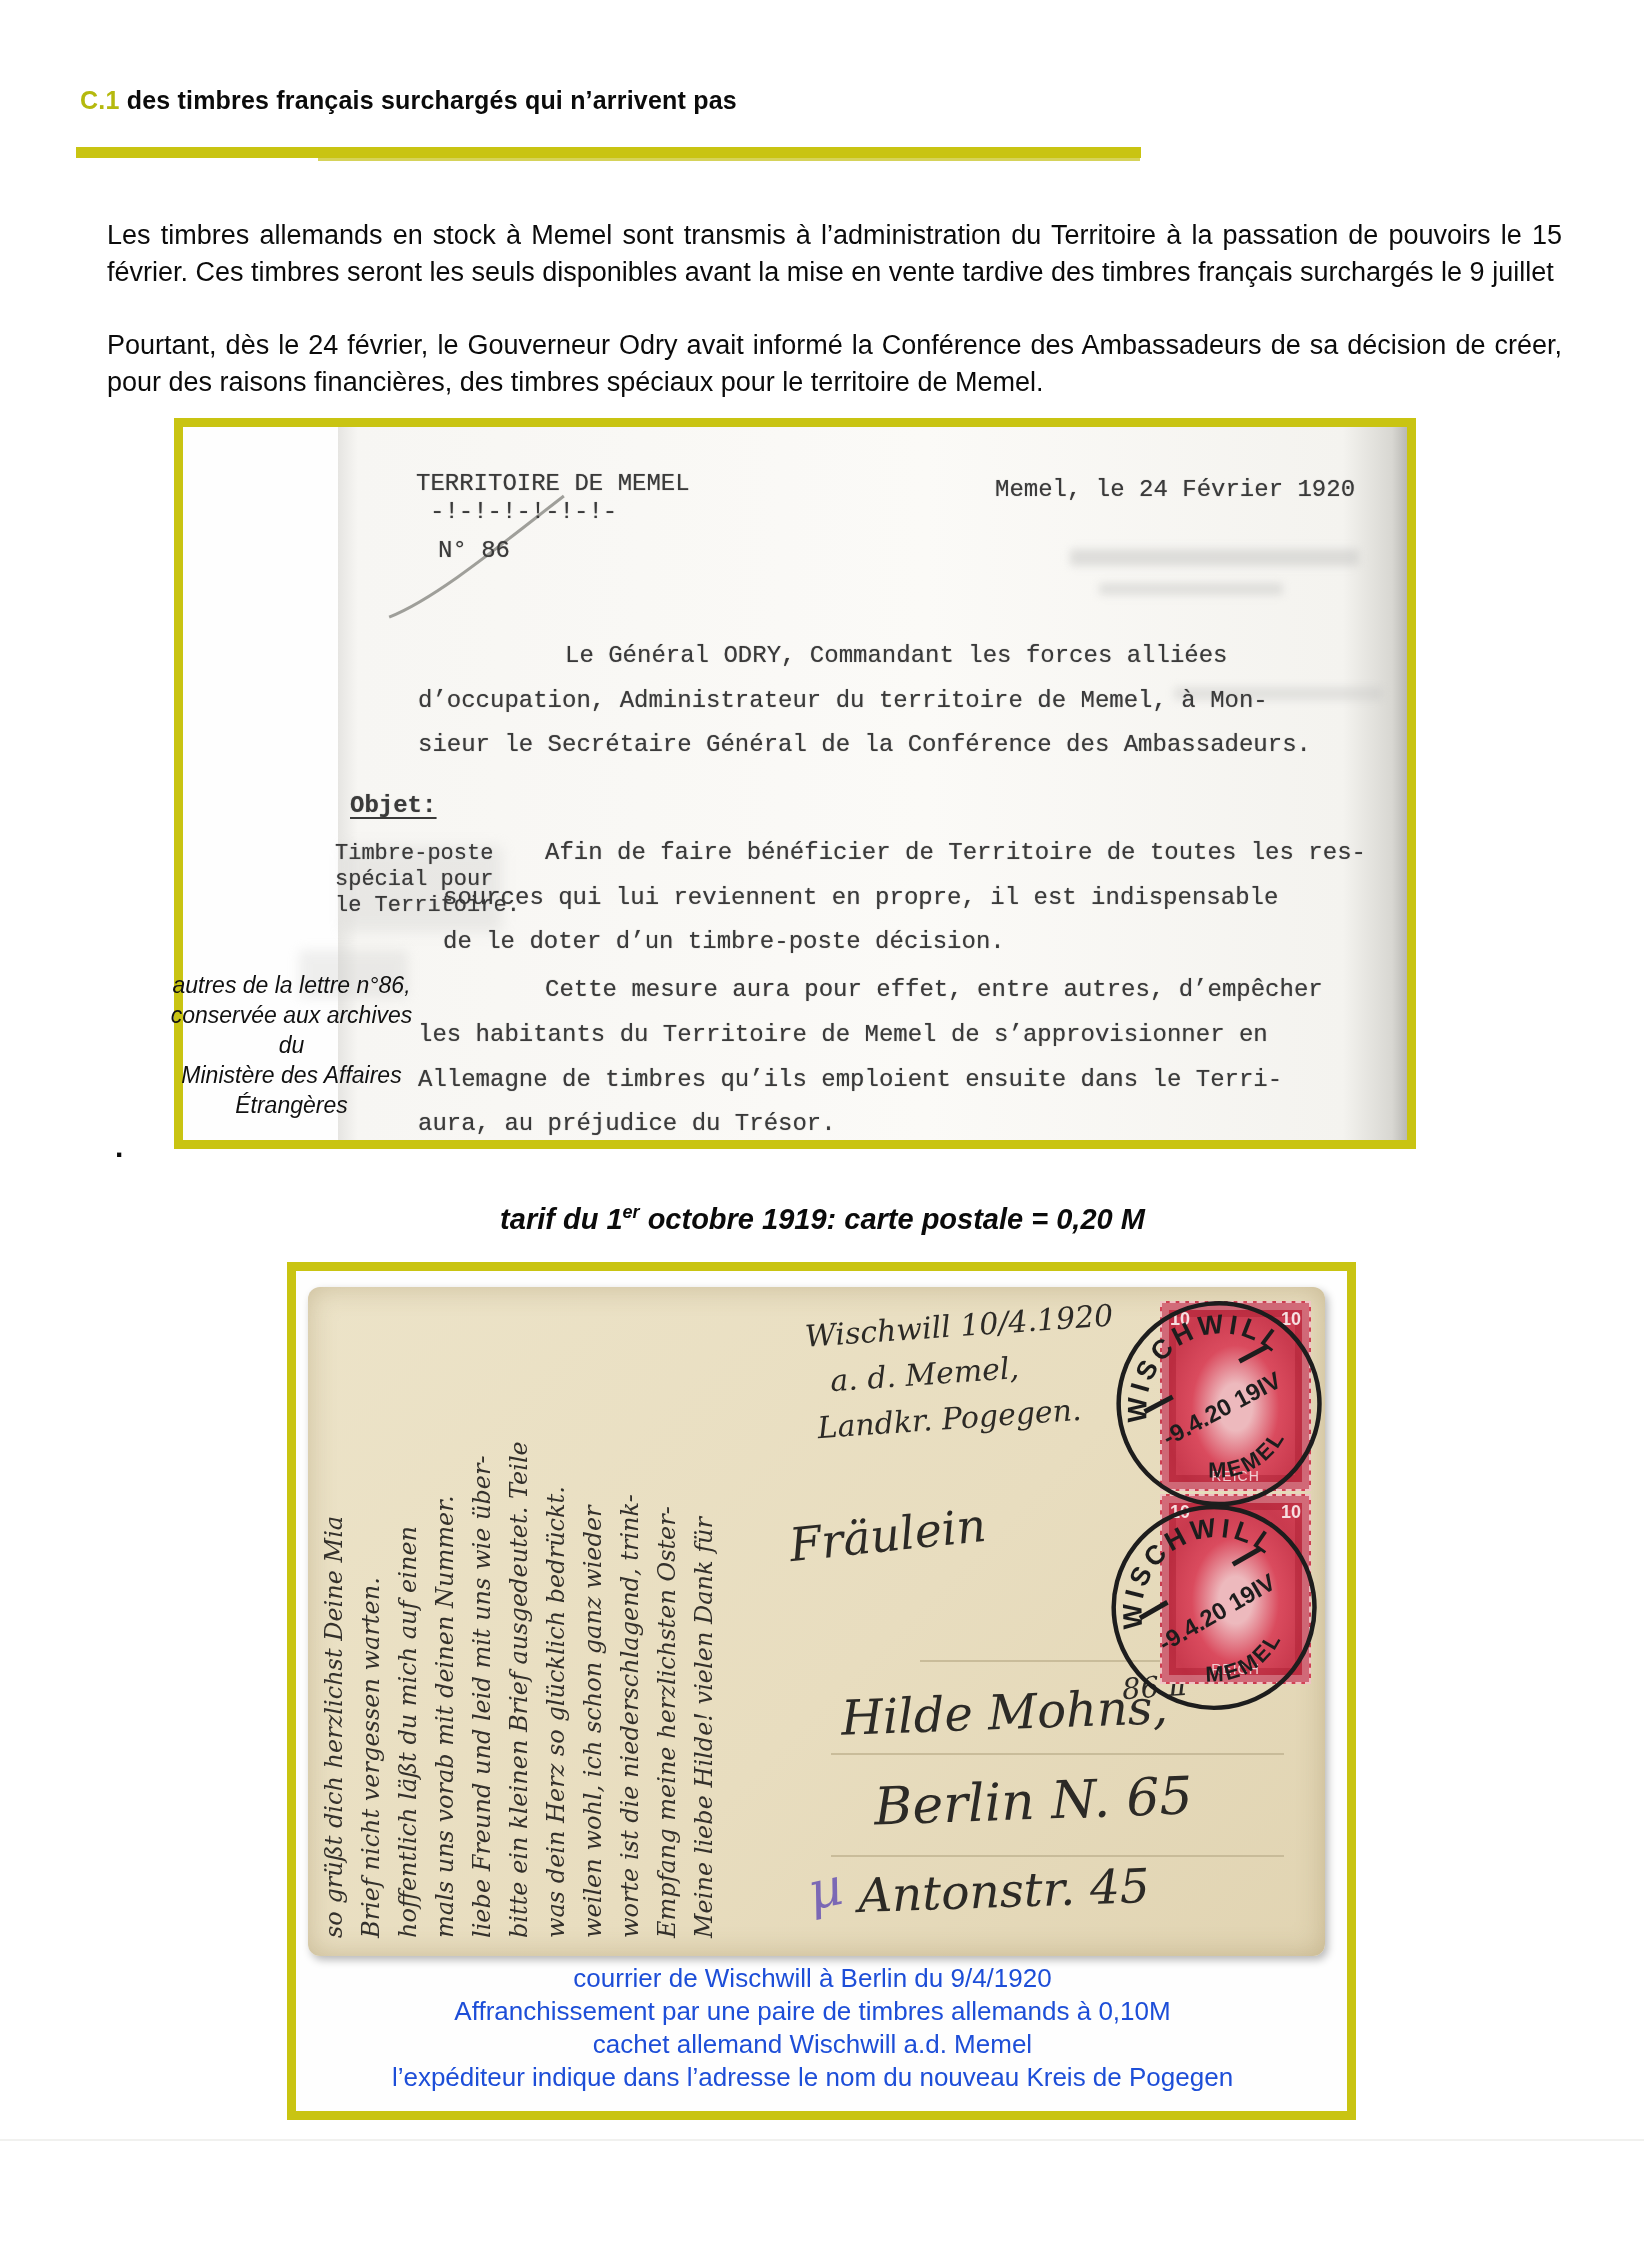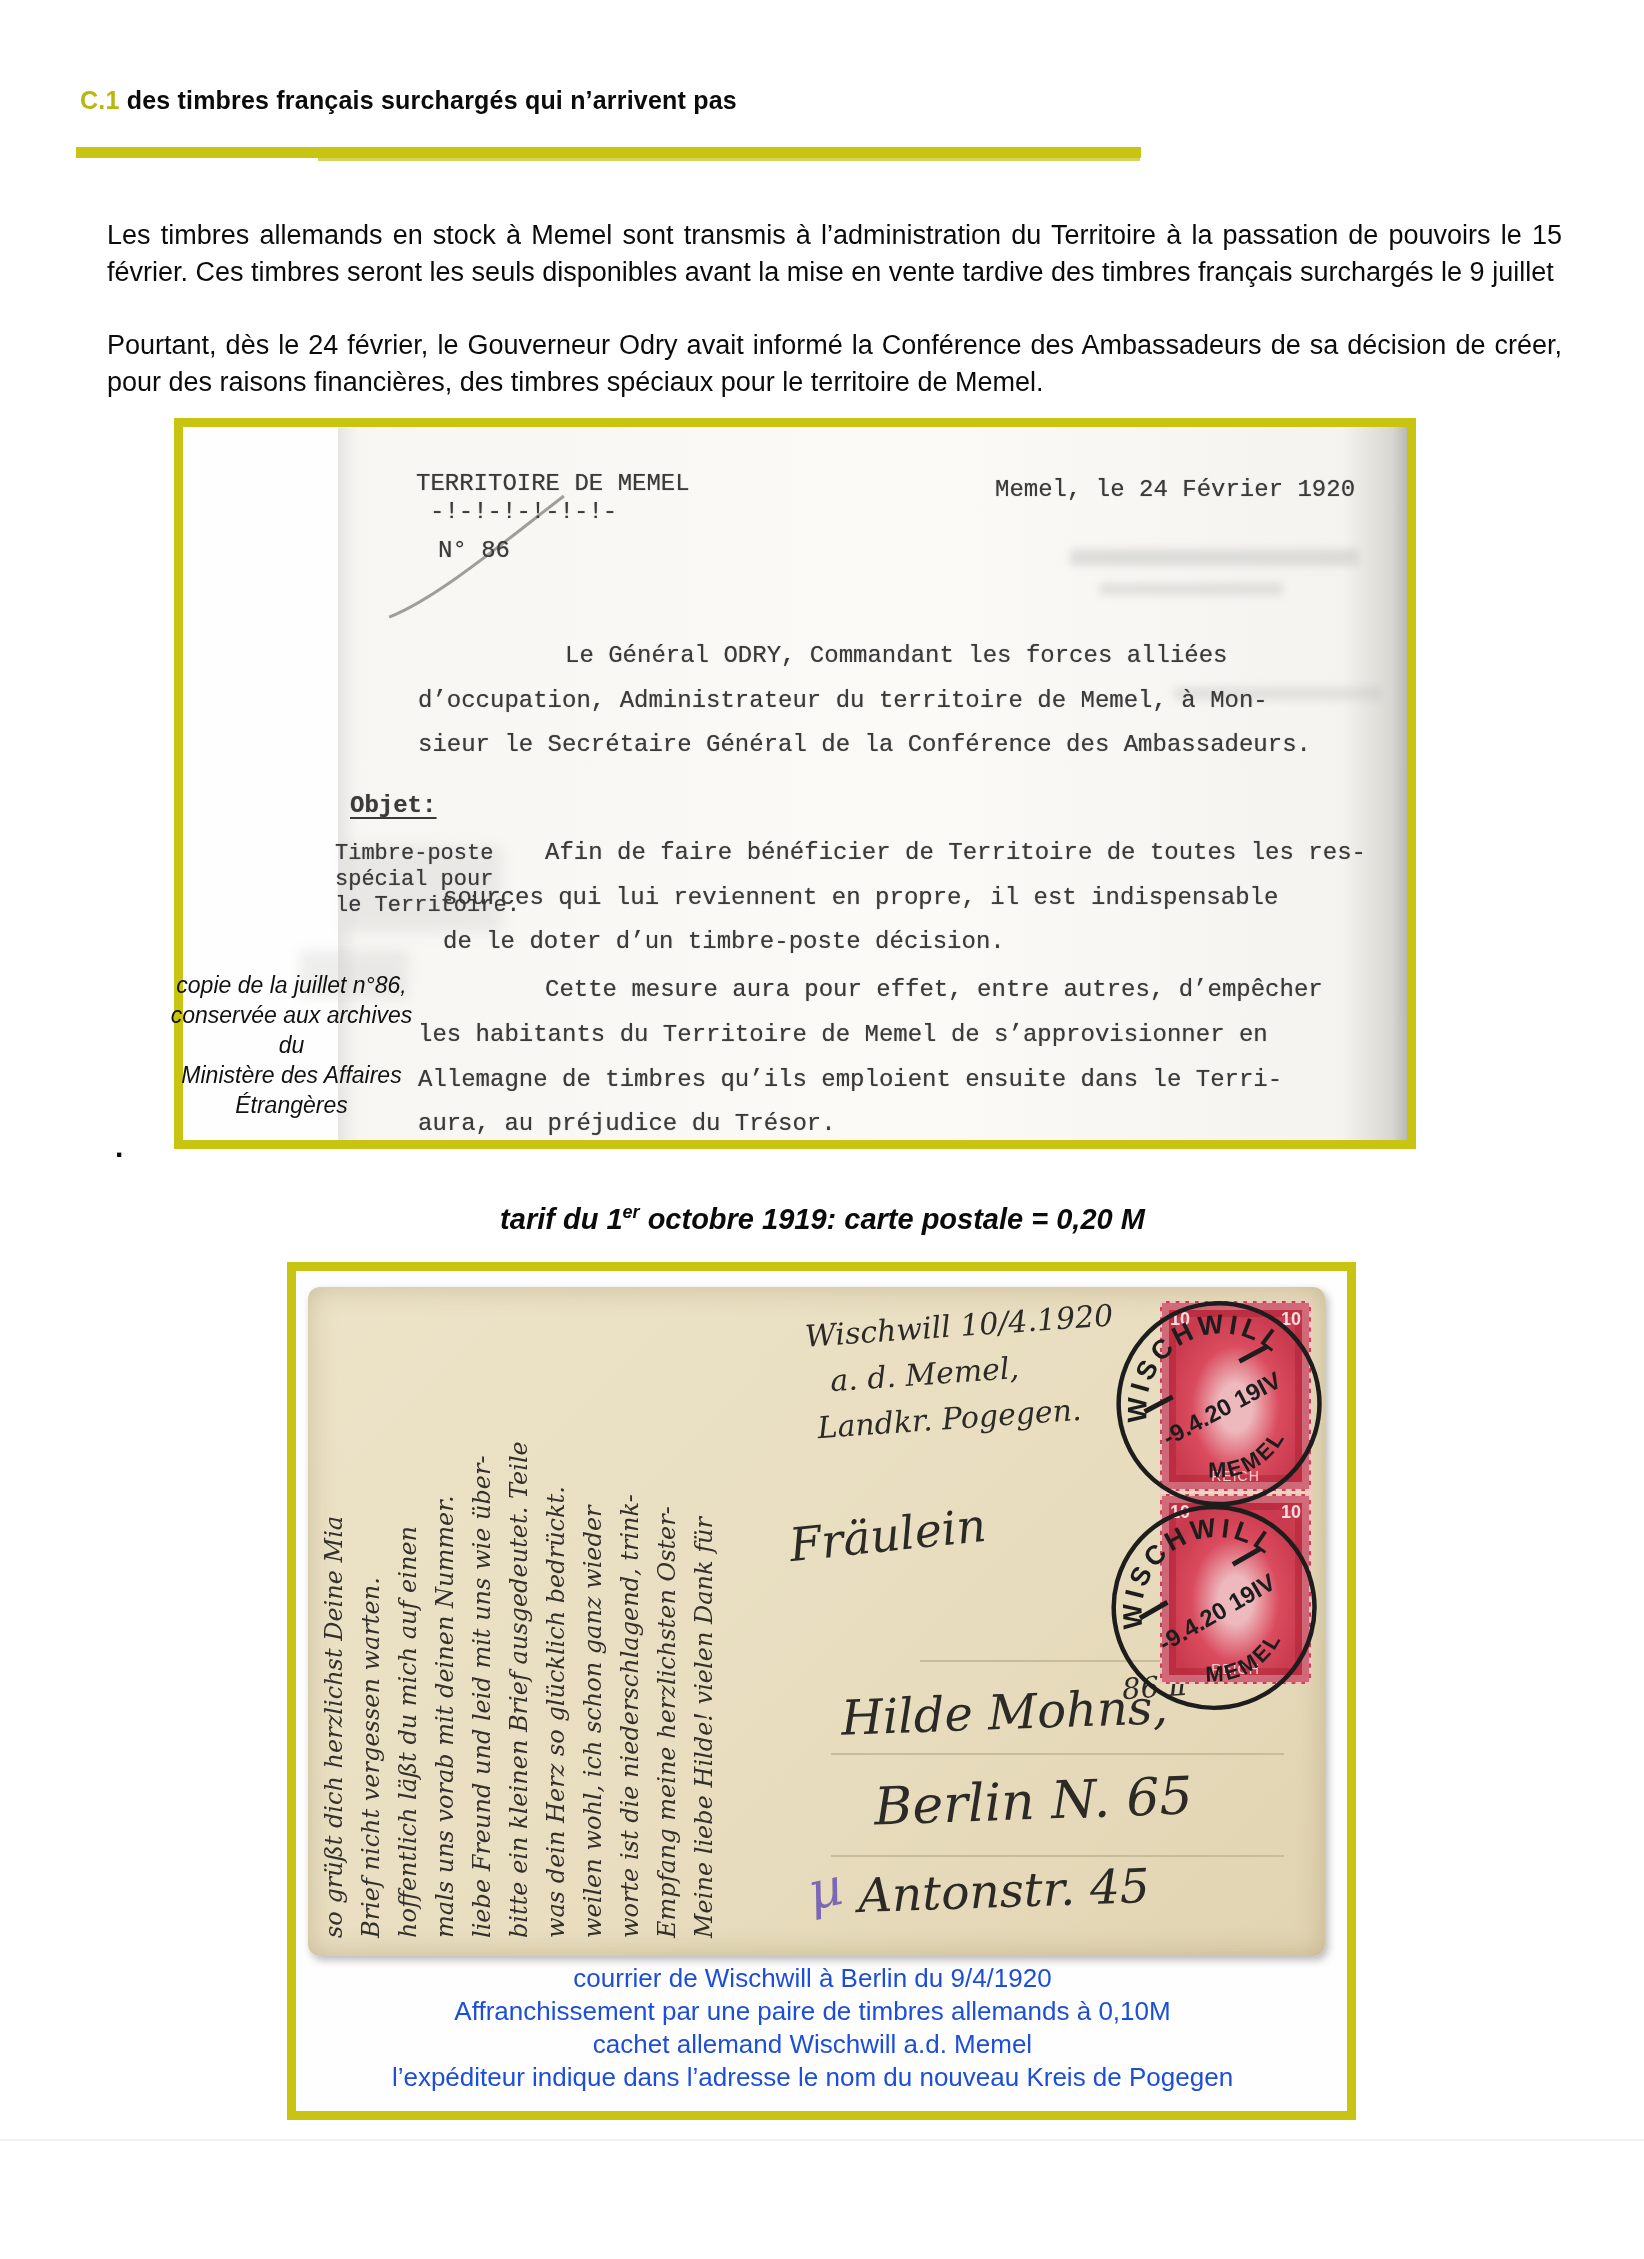--- a/index.html
+++ b/index.html
@@ -124,21 +124,21 @@
 <div class="abs typed tline" style="left:545px;top:839px;">Afin de faire bénéficier de Territoire de toutes les res-</div>
 <div class="abs typed tline" style="left:443px;top:884px;">sources qui lui reviennent en propre, il est indispensable</div>
 <div class="abs typed tline" style="left:443px;top:928px;">de le doter d’un timbre-poste décision.</div>
 
 <div class="abs typed tline" style="left:545px;top:976px;">Cette mesure aura pour effet, entre autres, d’empêcher</div>
 <div class="abs typed tline" style="left:418px;top:1021px;">les habitants du Territoire de Memel de s’approvisionner en</div>
 <div class="abs typed tline" style="left:418px;top:1066px;">Allemagne de timbres qu’ils emploient ensuite dans le Terri-</div>
 <div class="abs typed tline" style="left:418px;top:1110px;">aura, au préjudice du Trésor.</div>
 
 <div class="abs" id="letter-caption">
-  <div>copie de la juillet n°86,</div>
+  <div>autres de la lettre n°86,</div>
   <div>conservée aux archives du</div>
   <div>Ministère des Affaires</div>
   <div>Étrangères</div>
 </div>
 
 <div class="abs" id="stray-dot">.</div>
 
 <div class="abs" id="tariff">
   <span>tarif du 1</span><sup>er</sup><span> octobre 1919: carte postale = 0,20 M</span>
 </div>

